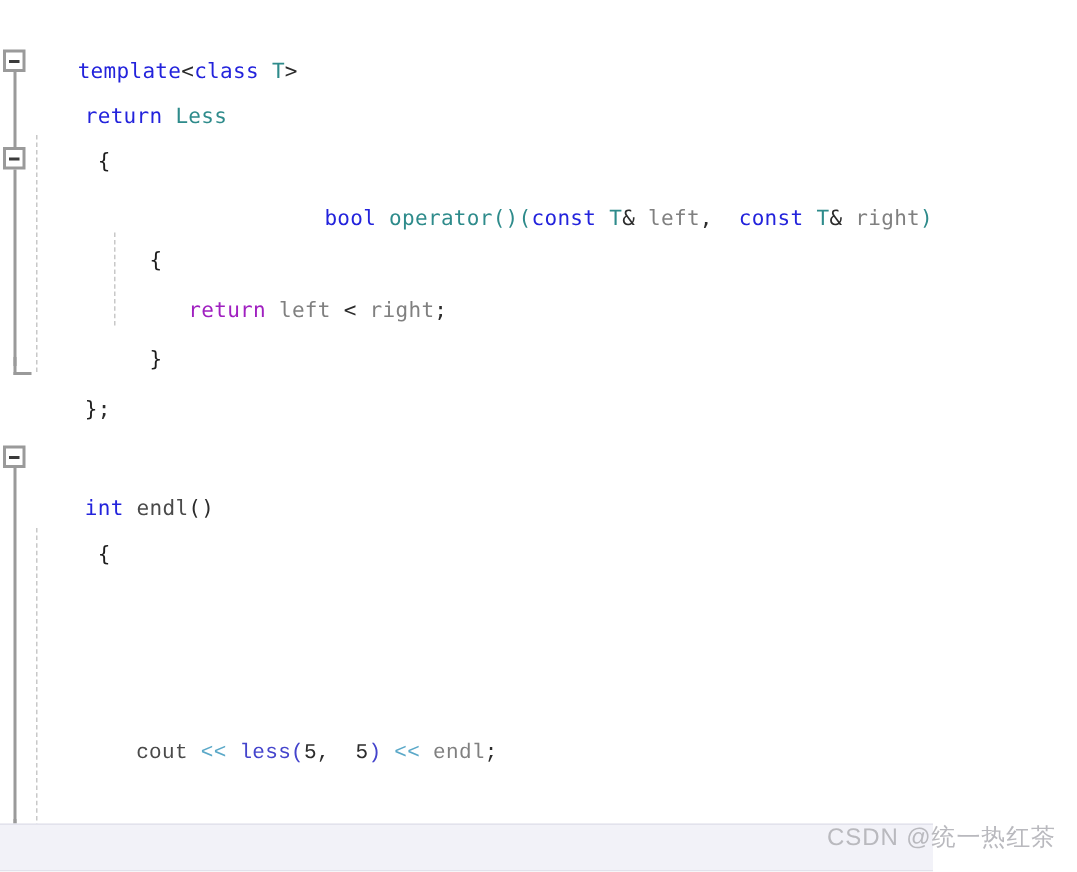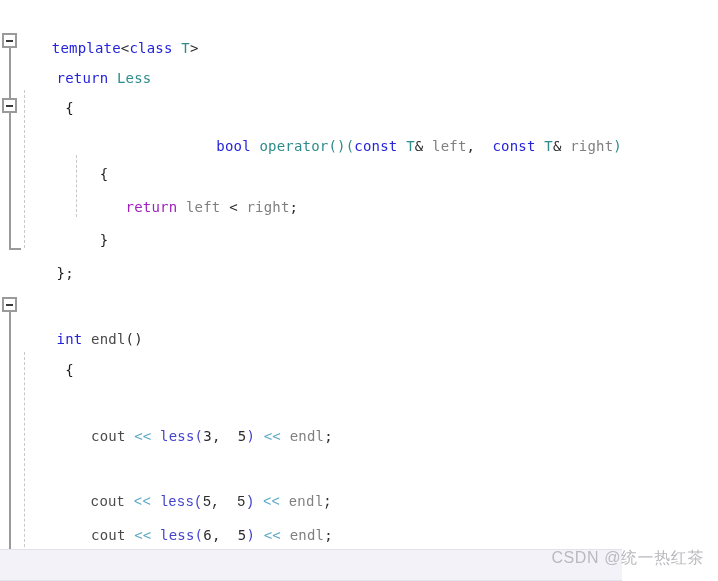--- a/index.html
+++ b/index.html
@@ -163,32 +163,26 @@
 
   <div class="line" style="top:291px;">
     <span class="code"><span style="display:inline-block;width:22px;"></span><span class="kw">int</span> <span class="plain">endl</span><span class="pun">()</span></span>
   </div>
 
   <div class="line" style="top:322px;">
     <span class="code"><span style="display:inline-block;width:22px;"></span> <span class="brc">{</span></span>
   </div>
 
 
-  <div class="line" style="top:388px;">
-    <span class="code"><span style="display:inline-block;width:22px;"></span>    <span class="plain">cout</span> <span class="op">&lt;&lt;</span> <span class="fn">less</span><span class="fn">(</span><span class="num">3</span><span class="pun">,</span>  <span class="num">5</span><span class="fn">)</span> <span class="op">&lt;&lt;</span> <span class="id">endl</span><span class="pun">;</span></span>
-  </div>
 
 
   <div class="line" style="top:454px;font-family:Liberation Mono, monospace;">
     <span class="code"><span style="display:inline-block;width:22px;"></span>    <span class="plain">cout</span> <span class="op">&lt;&lt;</span> <span class="fn">less</span><span class="fn">(</span><span class="num">5</span><span class="pun">,</span>  <span class="num">5</span><span class="fn">)</span> <span class="op">&lt;&lt;</span> <span class="id">endl</span><span class="pun">;</span></span>
   </div>
 
-  <div class="line" style="top:487px;">
-    <span class="code"><span style="display:inline-block;width:22px;"></span>    <span class="plain">cout</span> <span class="op">&lt;&lt;</span> <span class="fn">less</span><span class="fn">(</span><span class="num">6</span><span class="pun">,</span>  <span class="num">5</span><span class="fn">)</span> <span class="op">&lt;&lt;</span> <span class="id">endl</span><span class="pun">;</span></span>
-  </div>
 
   <div class="line" style="top:518px;">
     <span class="code"><span style="display:inline-block;width:22px;"></span>    <span class="ctl">return</span> <span class="num">0</span><span class="pun">;</span></span>
   </div>
 
   <div class="line current" style="top:549px;">
     
   </div>
 
   <div id="watermark">CSDN @统一热红茶</div>

